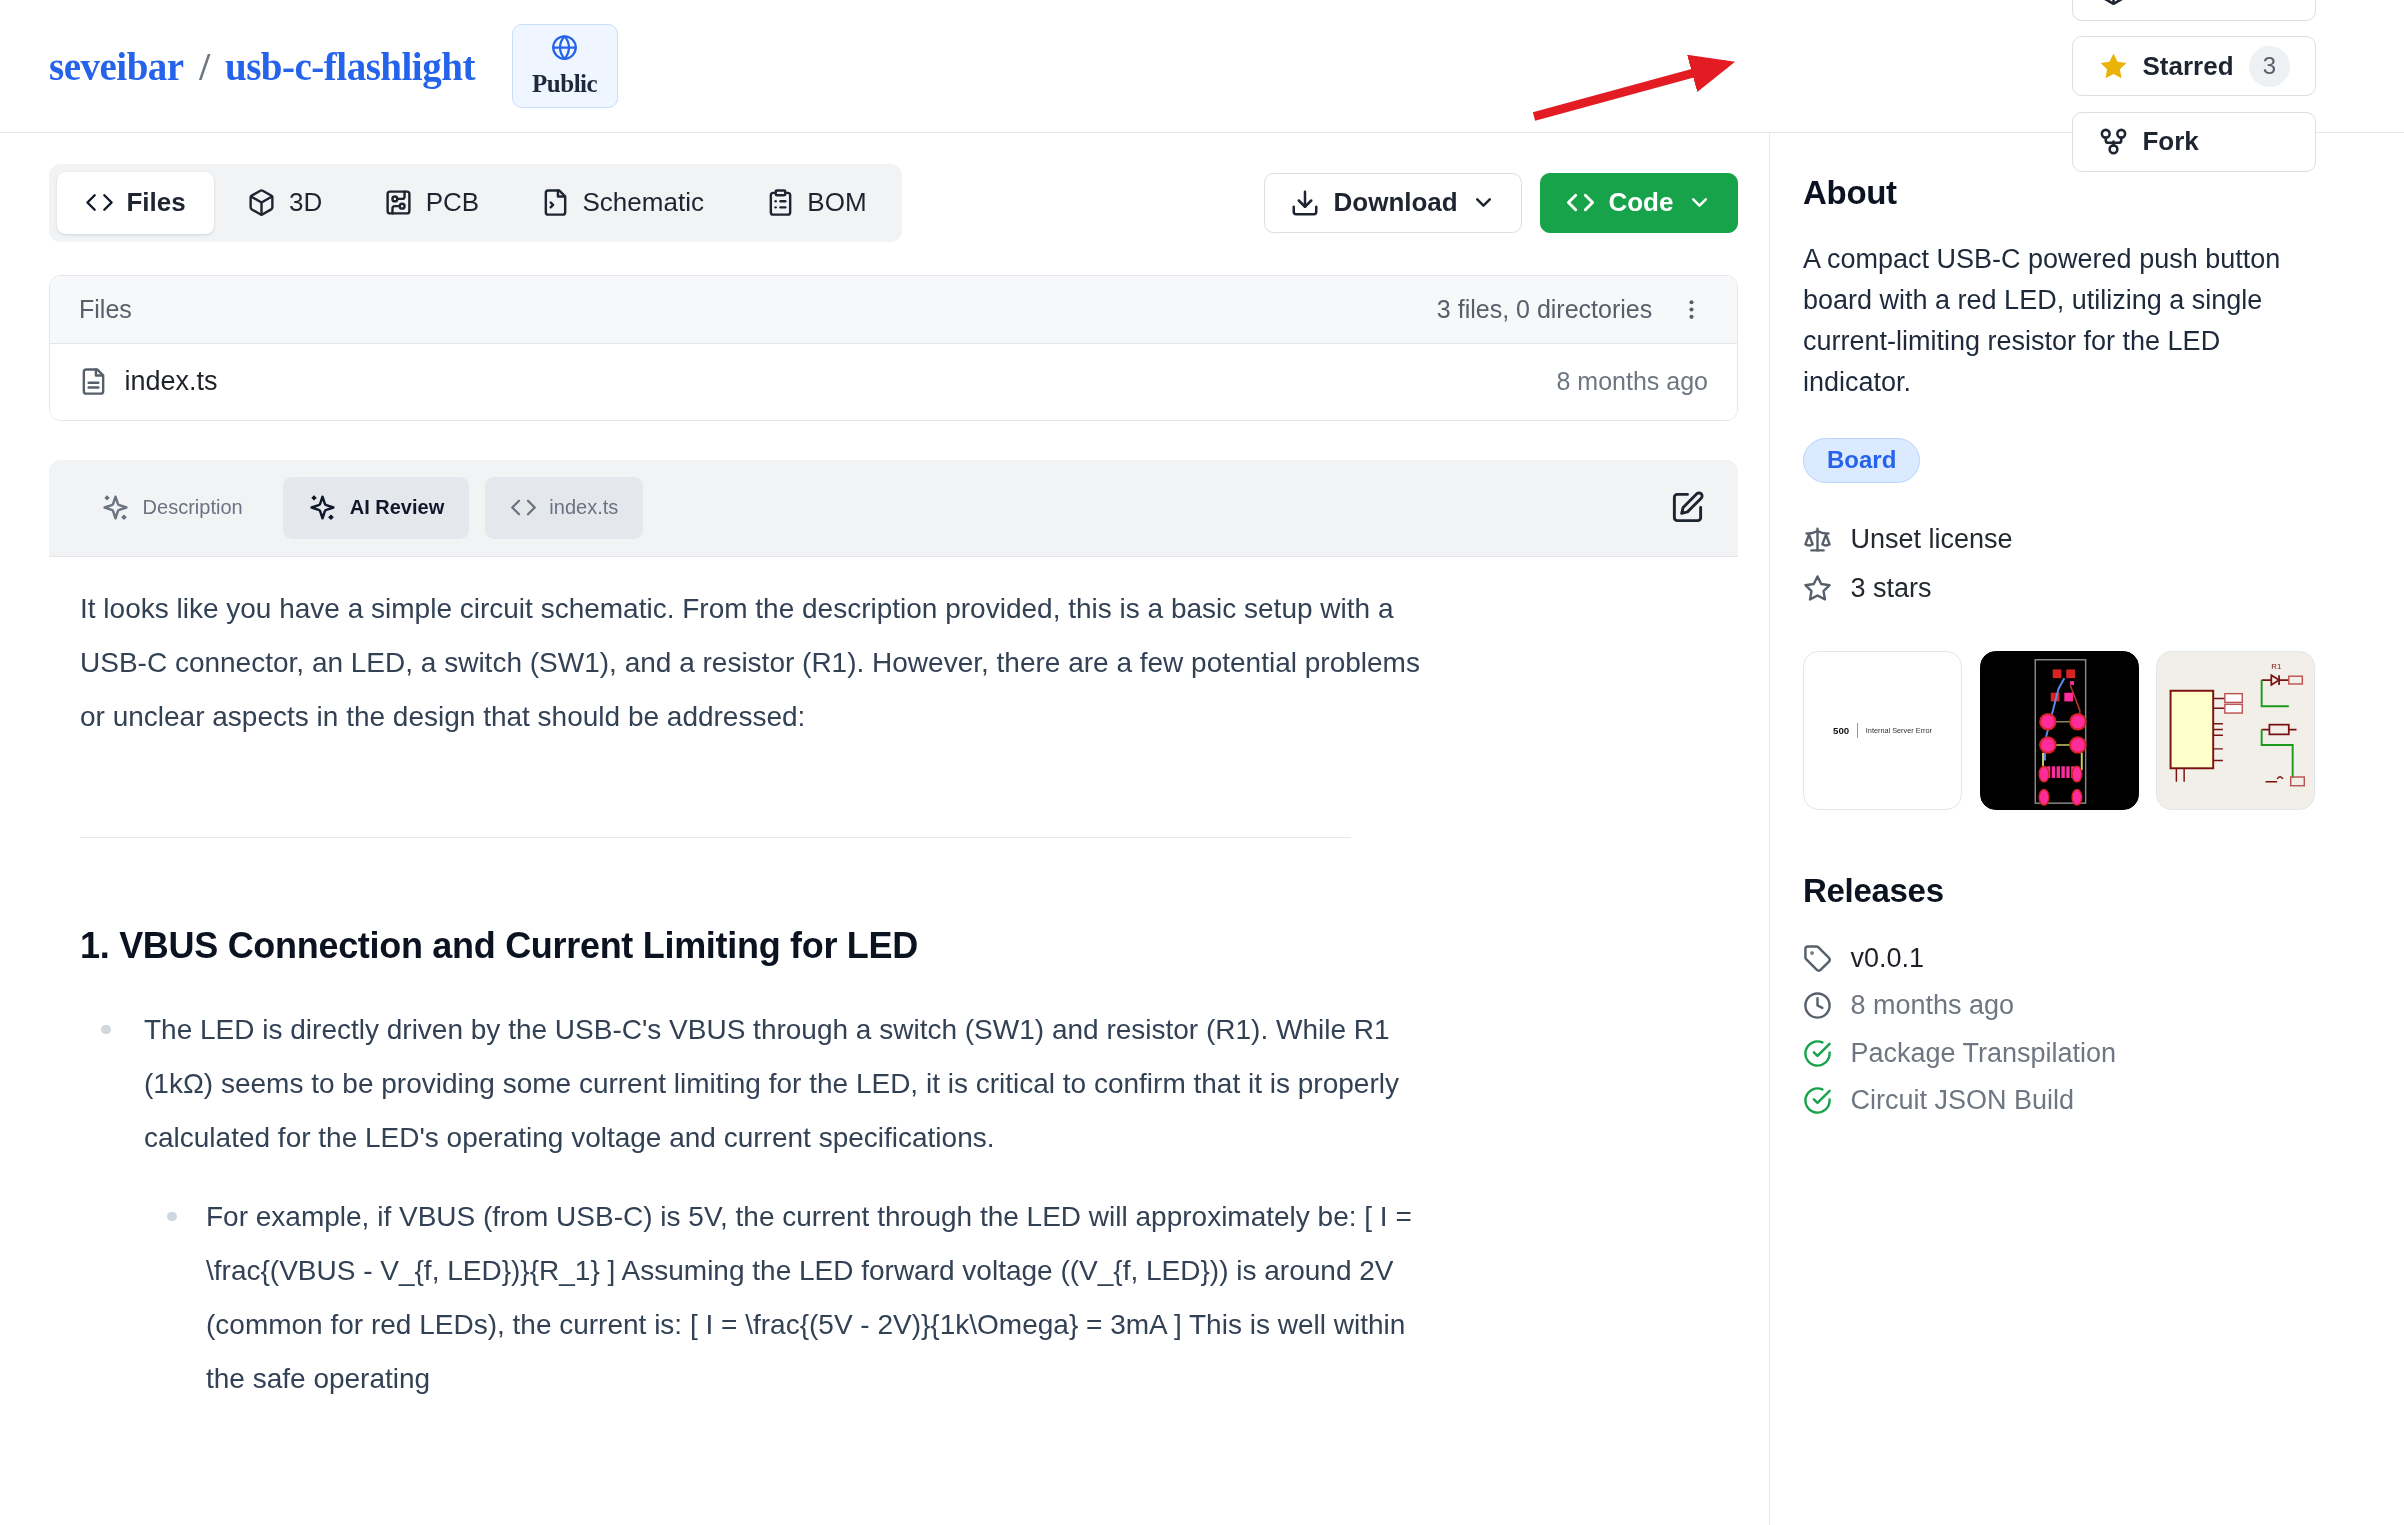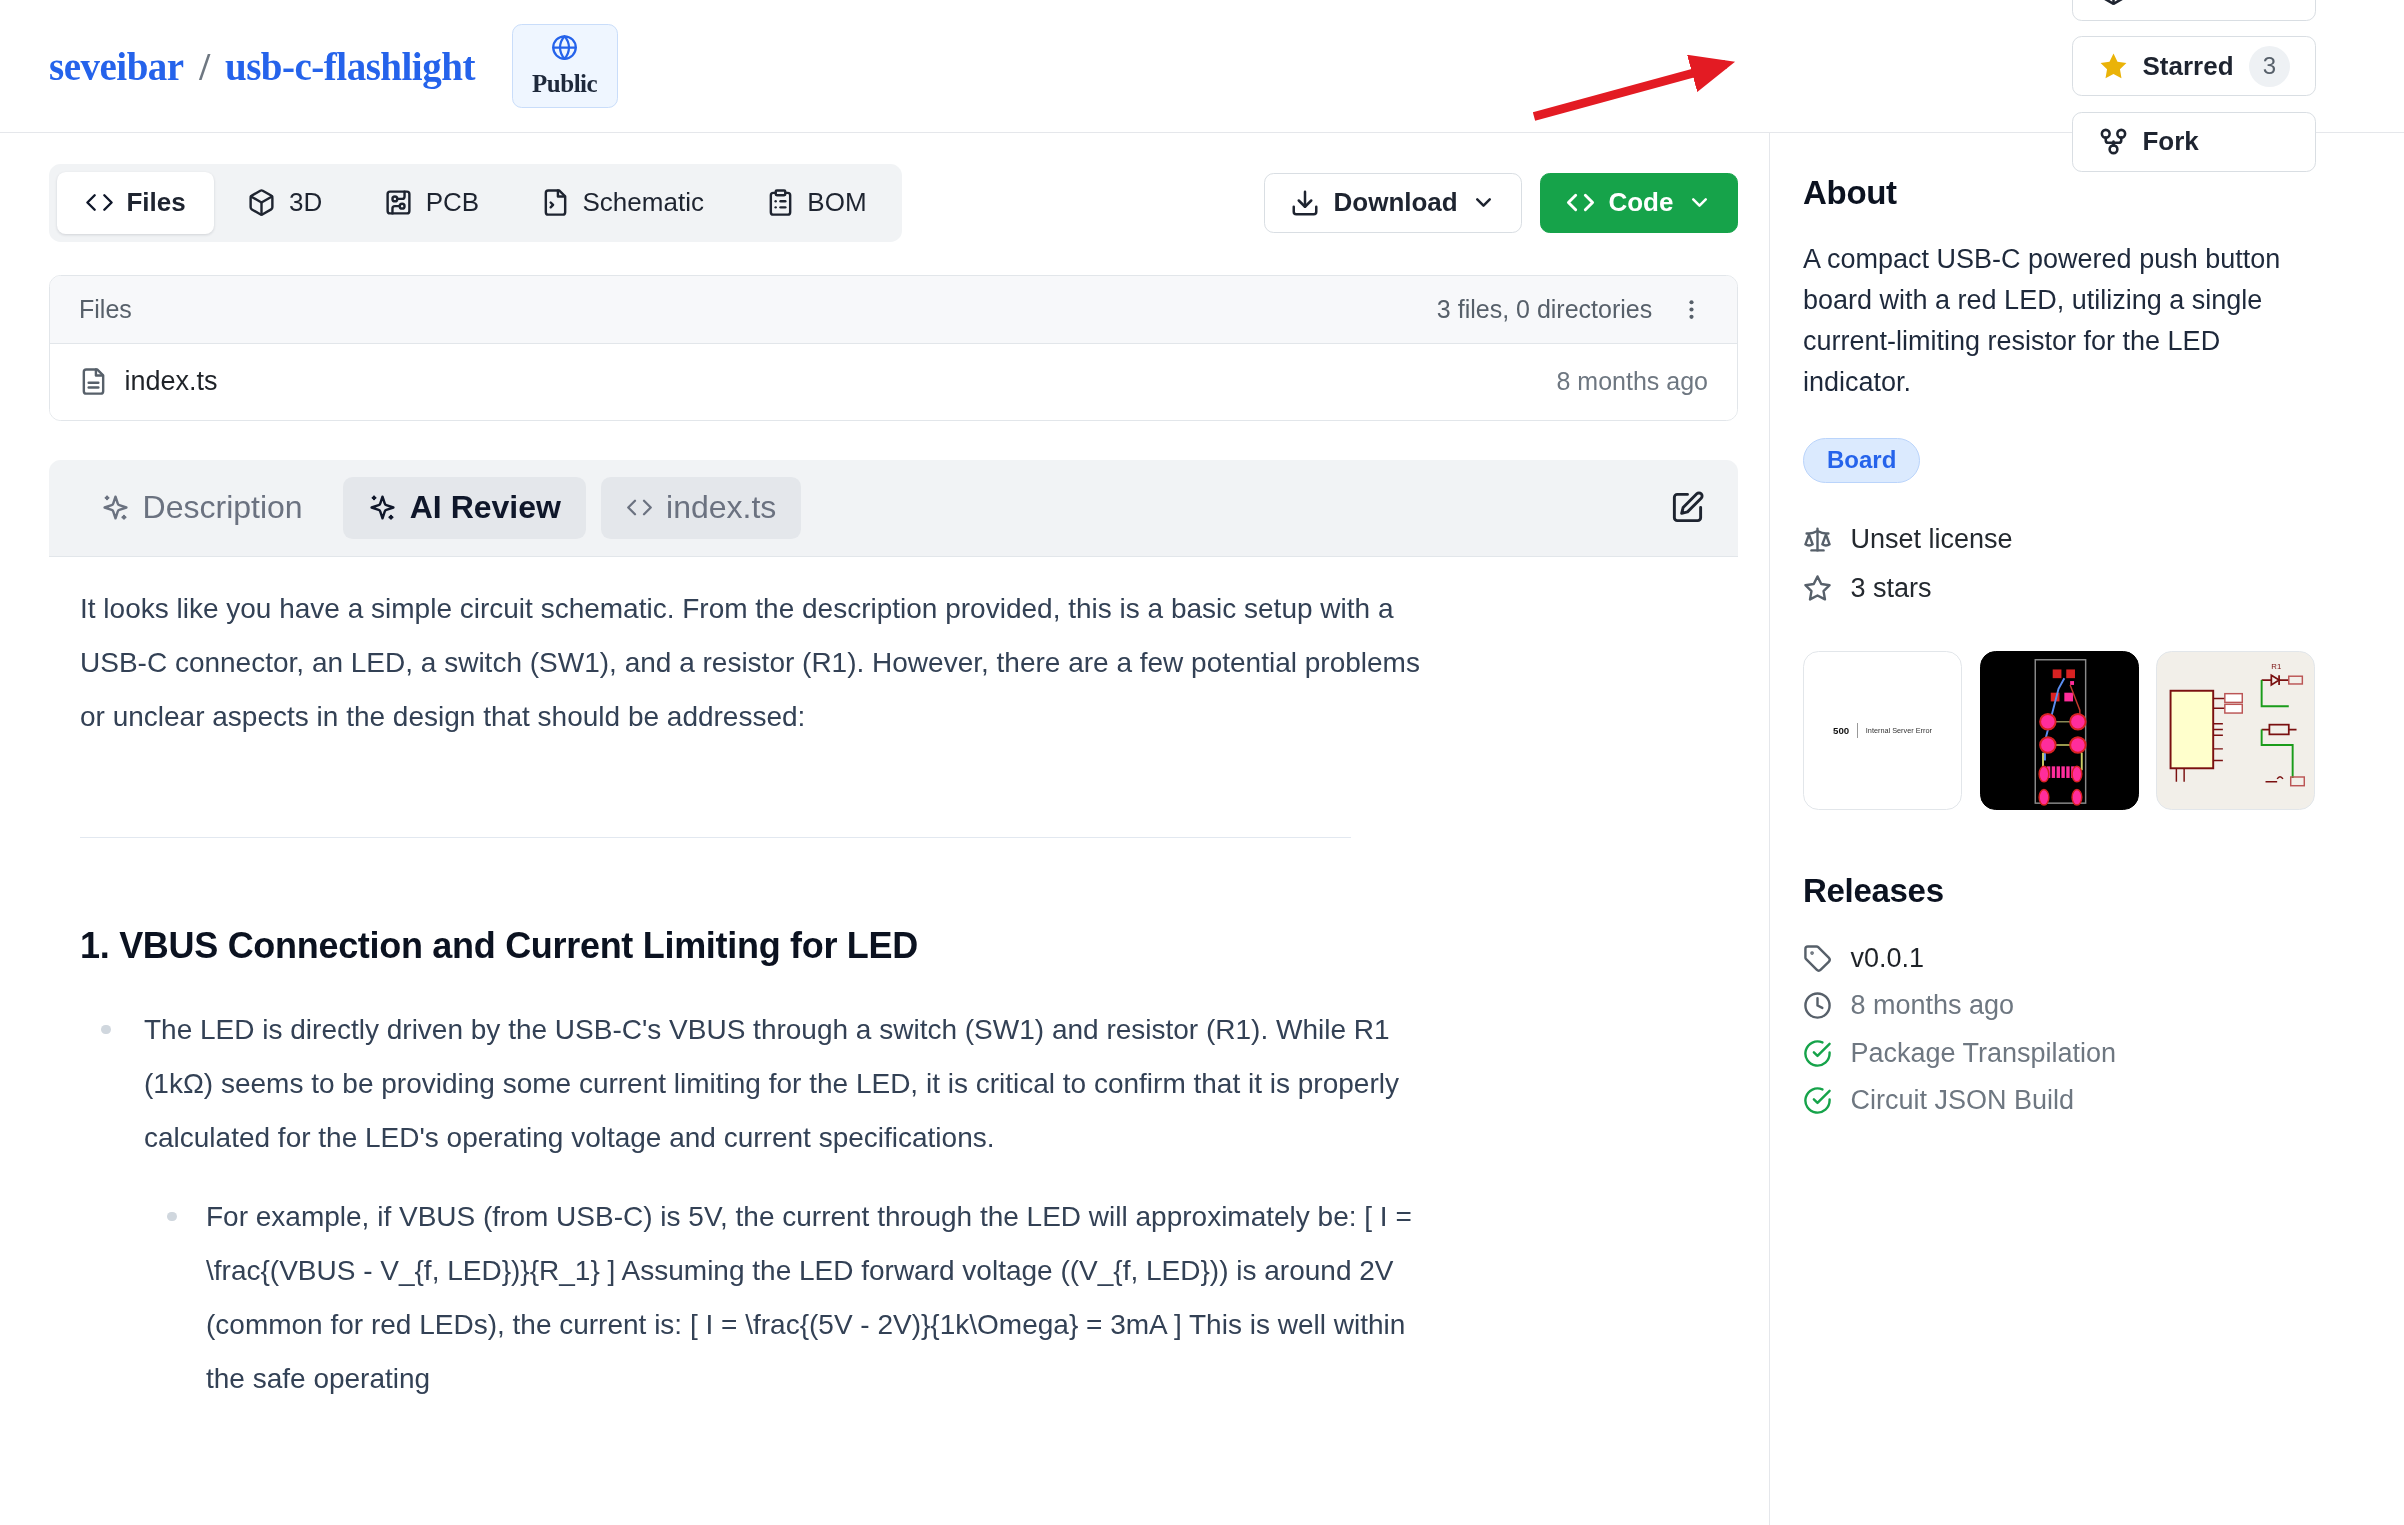--- a/index.html
+++ b/index.html
@@ -47,21 +47,21 @@
   .files-head-right { display:flex; align-items:center; gap:23px; }
   .kebab-btn { background:none; border:none; cursor:pointer; padding:3.9px; }
   .file-row { display:flex; justify-content:space-between; align-items:center; height:76px; padding:0 29px; background:#fff; }
   .file-name-cell { display:flex; align-items:center; gap:16.5px; font-size:27px; color:#1f2328; cursor:pointer; }
   .file-age { color:#6e7781; font-size:25px; }
 
   
   .viewer-bar { margin-top:39px; background:#f1f3f5; border-radius:11.6px 11.6px 0 0; border-bottom:1px solid #e2e6ea;
                 height:97px; display:flex; align-items:center; padding:0 27px; gap:15.5px; }
   .viewer-tab { display:inline-flex; align-items:center; gap:12.6px; height:62px; padding:0 25px; border-radius:9.7px;
-                font-size:32px; color:#6b7280; font-weight:500; background:transparent; border:none;
+                font-size:20px; color:#6b7280; font-weight:500; background:transparent; border:none;
                 cursor:pointer; font-family:inherit; }
   .viewer-tab.pill { background:#e4e7eb; }
   .viewer-tab.active { color:#0f172a; font-weight:700; }
   .edit-btn { margin-left:auto; background:none; border:none; color:#1e2430; cursor:pointer; padding:5.8px; }
 
   
   .prose { padding:25px 0 0 31px; width:1397px; color:#334155; font-size:28px; line-height:54px; }
   .prose .divider { border:none; border-top:1.5px solid #e2e8f0; width:1271px; margin:93px 0 0; }
   .prose h2 { margin-top:85px; font-size:36px; line-height:45px; font-weight:700; color:#0b1220; letter-spacing:-0.3px; }
   .prose ul { list-style:none; margin-top:35px; }

